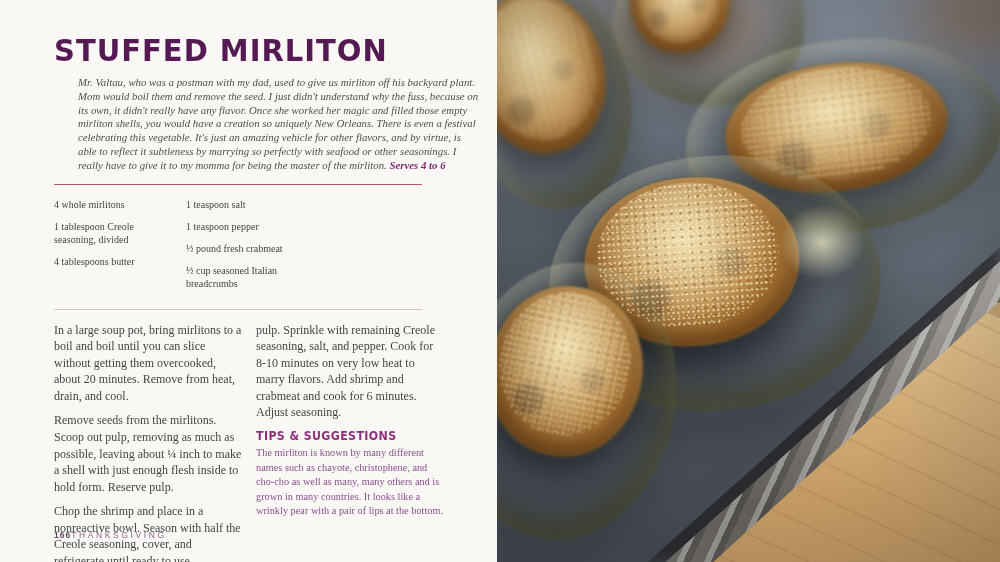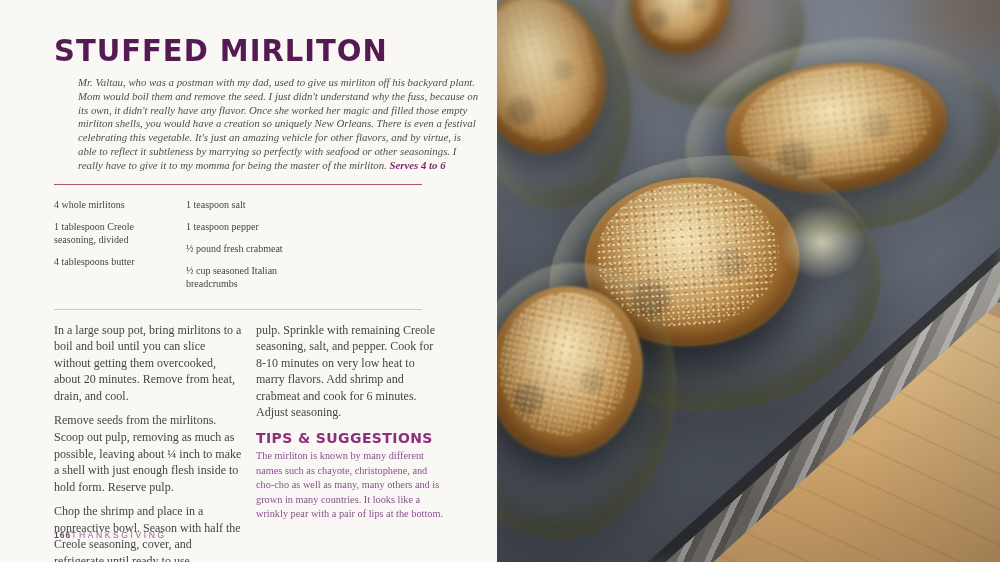--- a/index.html
+++ b/index.html
@@ -23,21 +23,21 @@
   .rule.faint { border-top:1px solid rgba(176,86,110,.35); margin:10px 0 12px 0; }
 
   .ingredients { display:grid; grid-template-columns:122px 122px 134px; column-gap:10px; width:403px; }
   .ing-col { display:flex; flex-direction:column; }
   .ing-item { font-size:10px; line-height:1.3; color:#3f4743; margin-bottom:9px; }
 
   .steps { display:grid; grid-template-columns:188px 188px; column-gap:14px; width:403px; }
   .step-para { font-size:12px; line-height:1.38; color:#3f4743; margin-bottom:8px; }
 
   .tips-heading {
-    font-family:"DejaVu Sans", sans-serif; font-weight:800; font-size:14px; letter-spacing:.4px;
+    font-family:"DejaVu Sans", sans-serif; font-weight:800; font-size:11px; letter-spacing:.4px;
     color:#8d2f7d; margin:6px 0 4px 0; transform:scaleY(1.05); transform-origin:left top;
   }
   .tips-body { font-size:10.3px; line-height:1.42; color:#8a4f8f; }
 
   .footer { position:absolute; left:54px; bottom:22px; font-family:"Liberation Sans", sans-serif; font-size:8.5px; }
   .page-num { color:#5f4a63; font-weight:bold; letter-spacing:1px; }
   .chapter { color:#8a6590; letter-spacing:2.6px; }
 
   
   .photo { position:relative; width:503px; height:562px; overflow:hidden; background:#565d66; }

